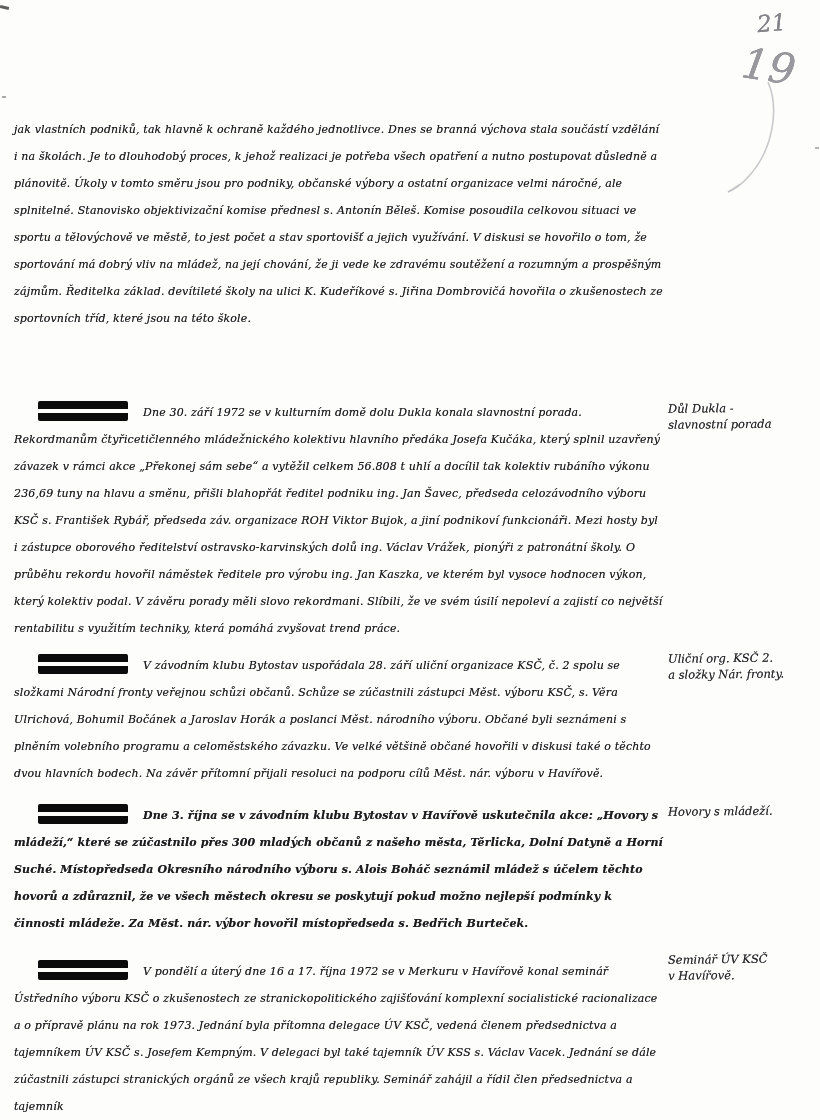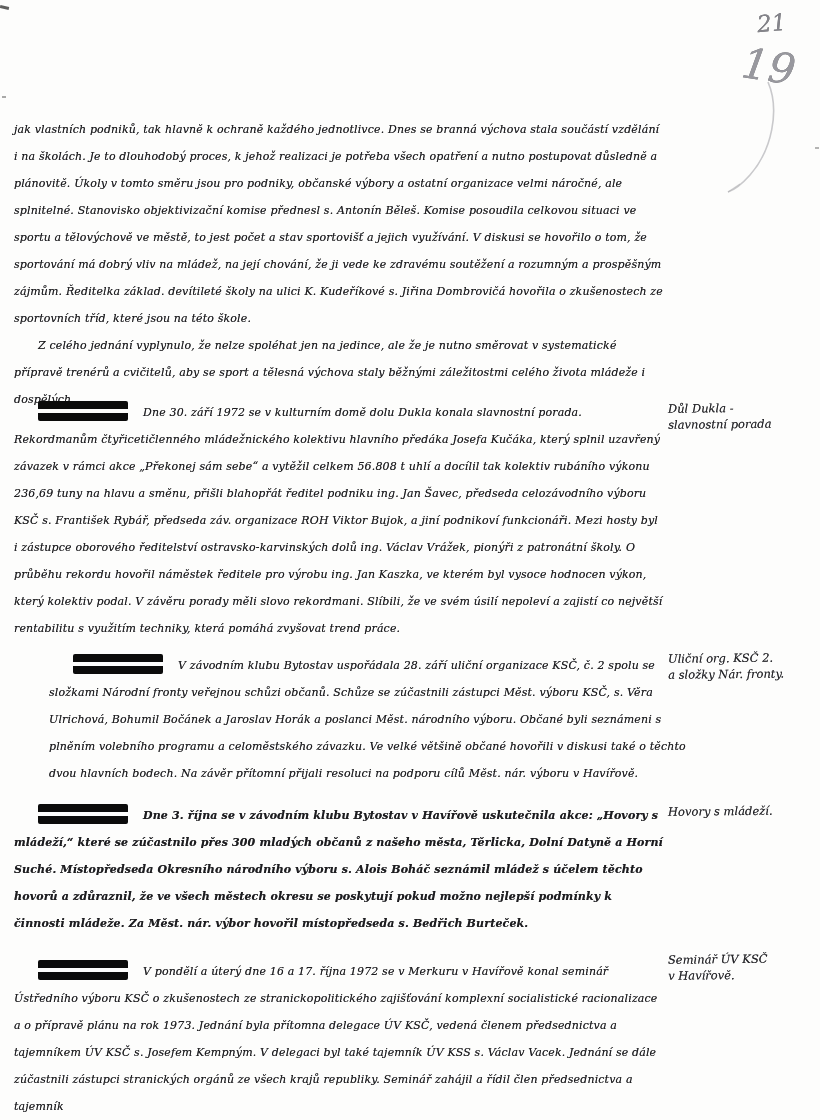--- a/index.html
+++ b/index.html
@@ -80,30 +80,29 @@
 
   <div class="pgnum pgnum-small hand">21</div>
   <div class="pgnum pgnum-large hand">19</div>
   <svg class="pencil-swoosh" width="70" height="120" viewBox="0 0 70 120">
     <path d="M48,2 C60,30 52,70 30,95 C22,104 14,110 8,112" fill="none" stroke="#b2b2b6" stroke-width="1.6" opacity=".7"></path>
     <path d="M8,112 L20,104" fill="none" stroke="#b2b2b6" stroke-width="1.2" opacity=".6"></path>
   </svg>
 
   <div class="para hand" style="top:116px;left:14px;width:650px;">
     <div>jak vlastních podniků, tak hlavně k ochraně každého jednotlivce. Dnes se branná výchova stala součástí vzdělání i na školách. Je to dlouhodobý proces, k jehož realizaci je potřeba všech opatření a nutno postupovat důsledně a plánovitě. Úkoly v tomto směru jsou pro podniky, občanské výbory a ostatní organizace velmi náročné, ale splnitelné. Stanovisko objektivizační komise přednesl s. Antonín Běleš. Komise posoudila celkovou situaci ve sportu a tělovýchově ve městě, to jest počet a stav sportovišť a jejich využívání. V diskusi se hovořilo o tom, že sportování má dobrý vliv na mládež, na její chování, že ji vede ke zdravému soutěžení a rozumným a prospěšným zájmům. Ředitelka základ. devítileté školy na ulici K. Kudeříkové s. Jiřina Dombrovičá hovořila o zkušenostech ze sportovních tříd, které jsou na této škole.</div>
-    <div class="followup">Z celého jednání vyplynulo, že nelze spoléhat jen na jedince, ale že je nutno směrovat v systematické přípravě trenérů a cvičitelů, aby se sport a tělesná výchova staly běžnými záležitostmi celého života mládeže i dospělých.</div>
   </div>
 
   <div class="para hand indent" style="top:399px;left:14px;width:649px;">
     <span class="marker"></span><span>Dne 30. září 1972 se v kulturním domě dolu Dukla konala slavnostní porada. Rekordmanům čtyřicetičlenného mládežnického kolektivu hlavního předáka Josefa Kučáka, který splnil uzavřený závazek v rámci akce „Překonej sám sebe“ a vytěžil celkem 56.808 t uhlí a docílil tak kolektiv rubáního výkonu 236,69 tuny na hlavu a směnu, přišli blahopřát ředitel podniku ing. Jan Šavec, předseda celozávodního výboru KSČ s. František Rybář, předseda záv. organizace ROH Viktor Bujok, a jiní podnikoví funkcionáři. Mezi hosty byl i zástupce oborového ředitelství ostravsko-karvinských dolů ing. Václav Vrážek, pionýři z patronátní školy. O průběhu rekordu hovořil náměstek ředitele pro výrobu ing. Jan Kaszka, ve kterém byl vysoce hodnocen výkon, který kolektiv podal. V závěru porady měli slovo rekordmani. Slíbili, že ve svém úsilí nepoleví a zajistí co největší rentabilitu s využitím techniky, která pomáhá zvyšovat trend práce.</span>
   </div>
   <div class="margin-note" style="top:400px;">Důl Dukla -
 slavnostní porada</div>
 
-  <div class="para hand indent" style="top:652px;left:14px;width:650px;margin-left:35px;">
+  <div class="para hand indent" style="top:652px;left:14px;width:650px;">
     <span class="marker"></span><span>V závodním klubu Bytostav uspořádala 28. září uliční organizace KSČ, č. 2 spolu se složkami Národní fronty veřejnou schůzi občanů. Schůze se zúčastnili zástupci Měst. výboru KSČ, s. Věra Ulrichová, Bohumil Bočánek a Jaroslav Horák a poslanci Měst. národního výboru. Občané byli seznámeni s plněním volebního programu a celoměstského závazku. Ve velké většině občané hovořili v diskusi také o těchto dvou hlavních bodech. Na závěr přítomní přijali resoluci na podporu cílů Měst. nár. výboru v Havířově.</span>
   </div>
   <div class="margin-note" style="top:650px;">Uliční org. KSČ 2.
 a složky Nár. fronty.</div>
 
   <div class="para hand indent" style="top:802px;left:14px;width:650px;font-weight:bold;">
     <span class="marker"></span><span>Dne 3. října se v závodním klubu Bytostav v Havířově uskutečnila akce: „Hovory s mládeží,“ které se zúčastnilo přes 300 mladých občanů z našeho města, Těrlicka, Dolní Datyně a Horní Suché. Místopředseda Okresního národního výboru s. Alois Boháč seznámil mládež s účelem těchto hovorů a zdůraznil, že ve všech městech okresu se poskytují pokud možno nejlepší podmínky k činnosti mládeže. Za Měst. nár. výbor hovořil místopředseda s. Bedřich Burteček.</span>
   </div>
   <div class="margin-note" style="top:803px;">Hovory s mládeží.</div>
 

